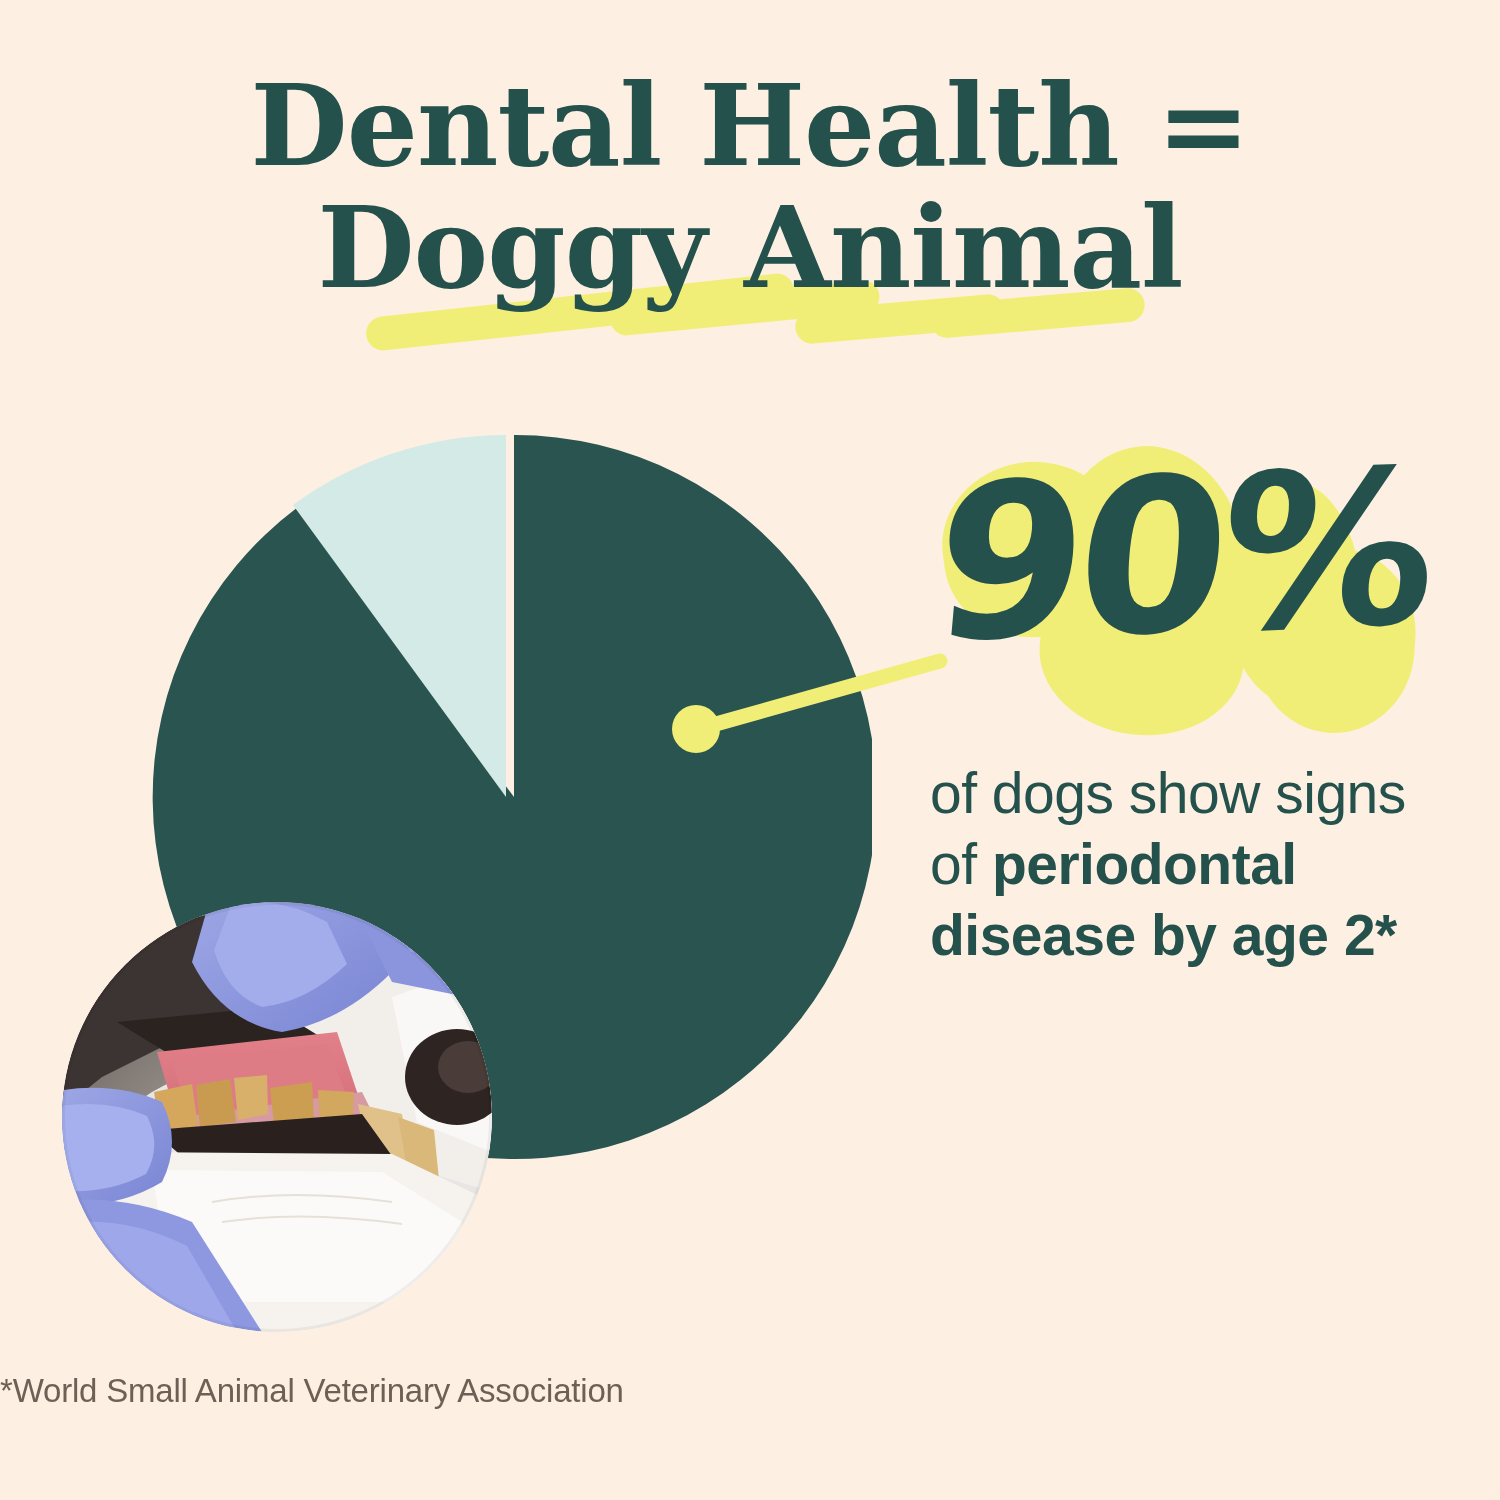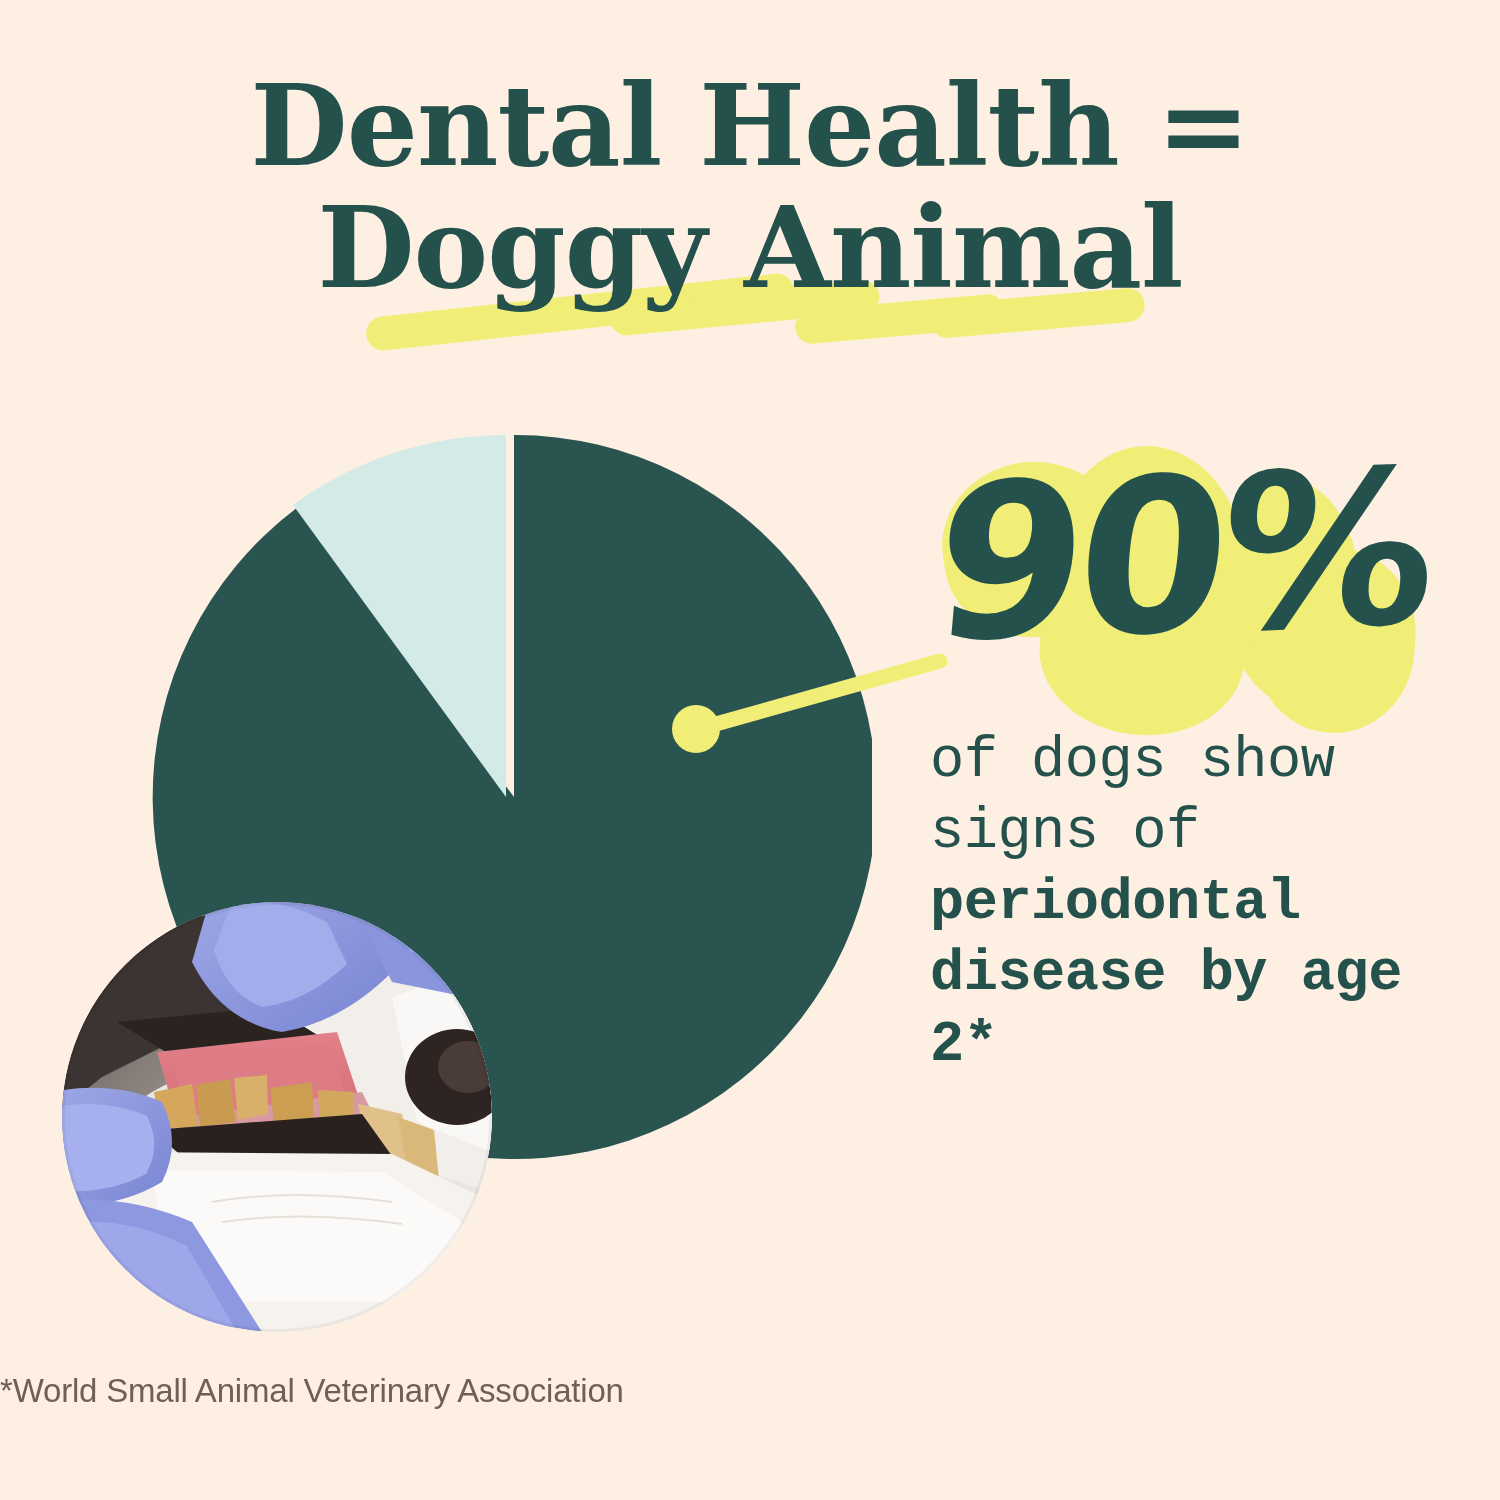--- a/index.html
+++ b/index.html
@@ -148,23 +148,23 @@
     transform-origin: left top;
     padding-left: 22px;
     padding-top: 18px;
     display: inline-block;
     white-space: nowrap;
   }
 
   .stat-copy {
     position: absolute;
     left: 930px;
-    top: 726px;
+    top: 758px;
     width: 500px;
-    font-family: Liberation Mono, monospace;
+    font-family: Liberation Sans, sans-serif;
     font-size: 57px;
     line-height: 71px;
     color: #24514C;
     letter-spacing: -0.5px;
   }
   .stat-copy .light { font-weight: normal; }
   .stat-copy .strong { font-weight: bold; }
 
   
   .footnote {

